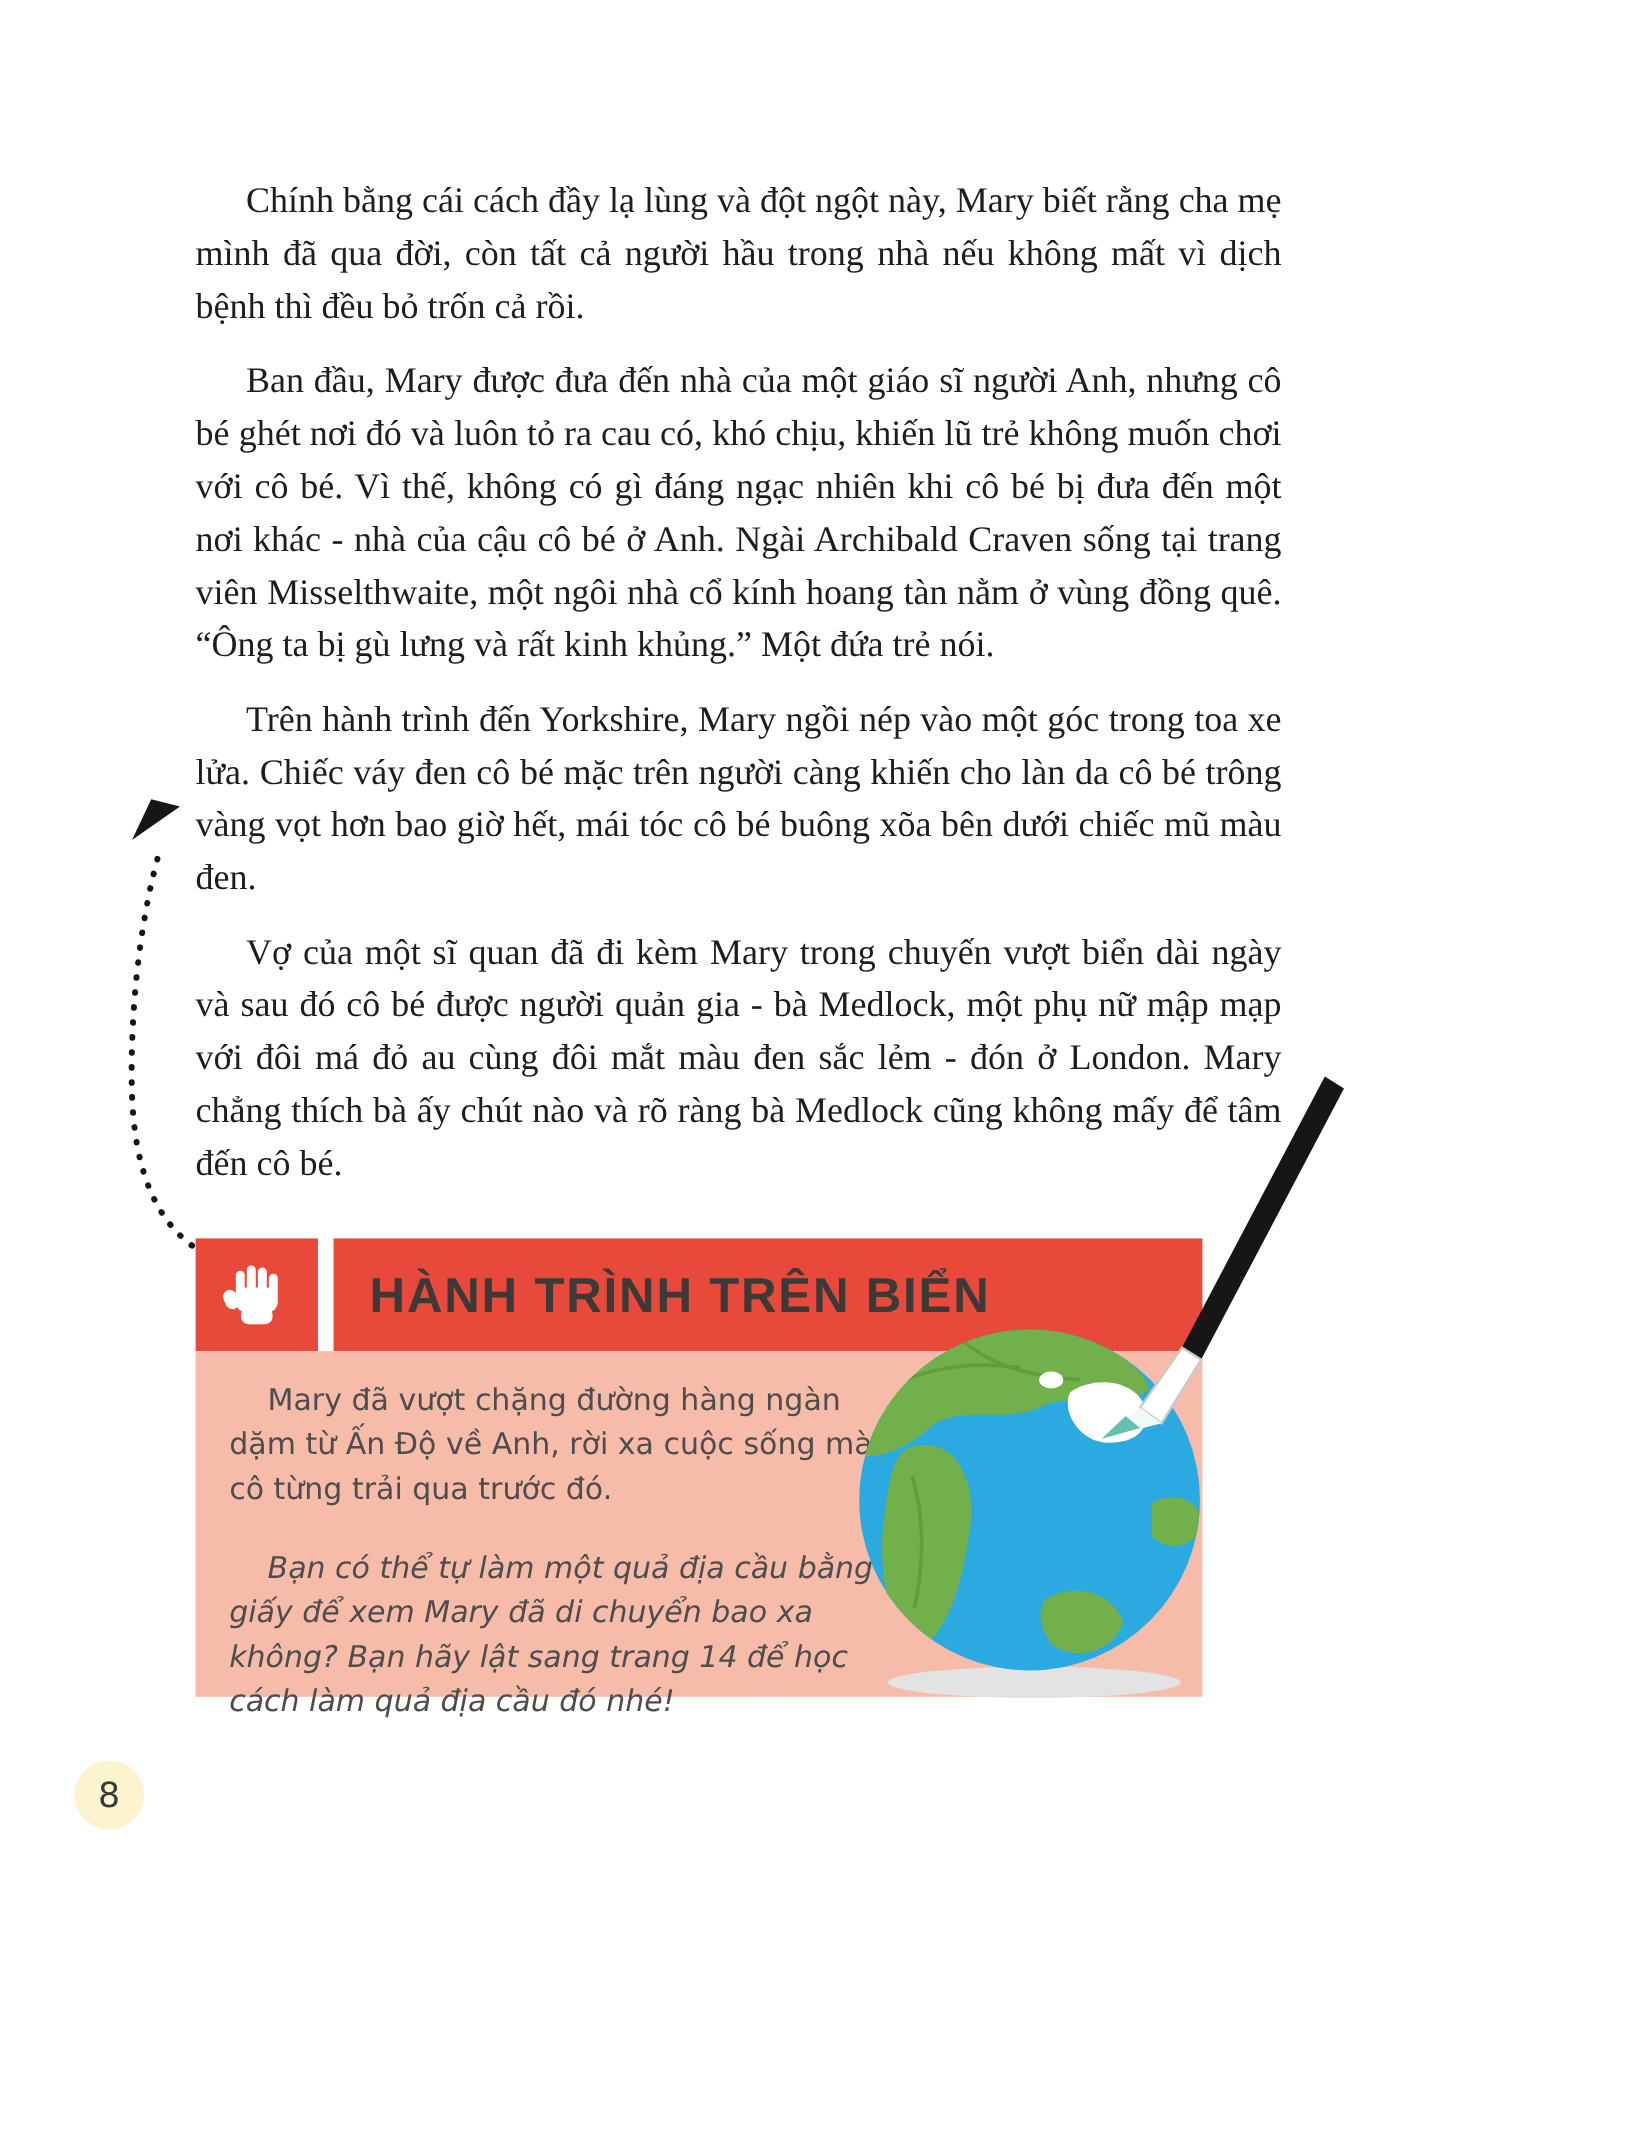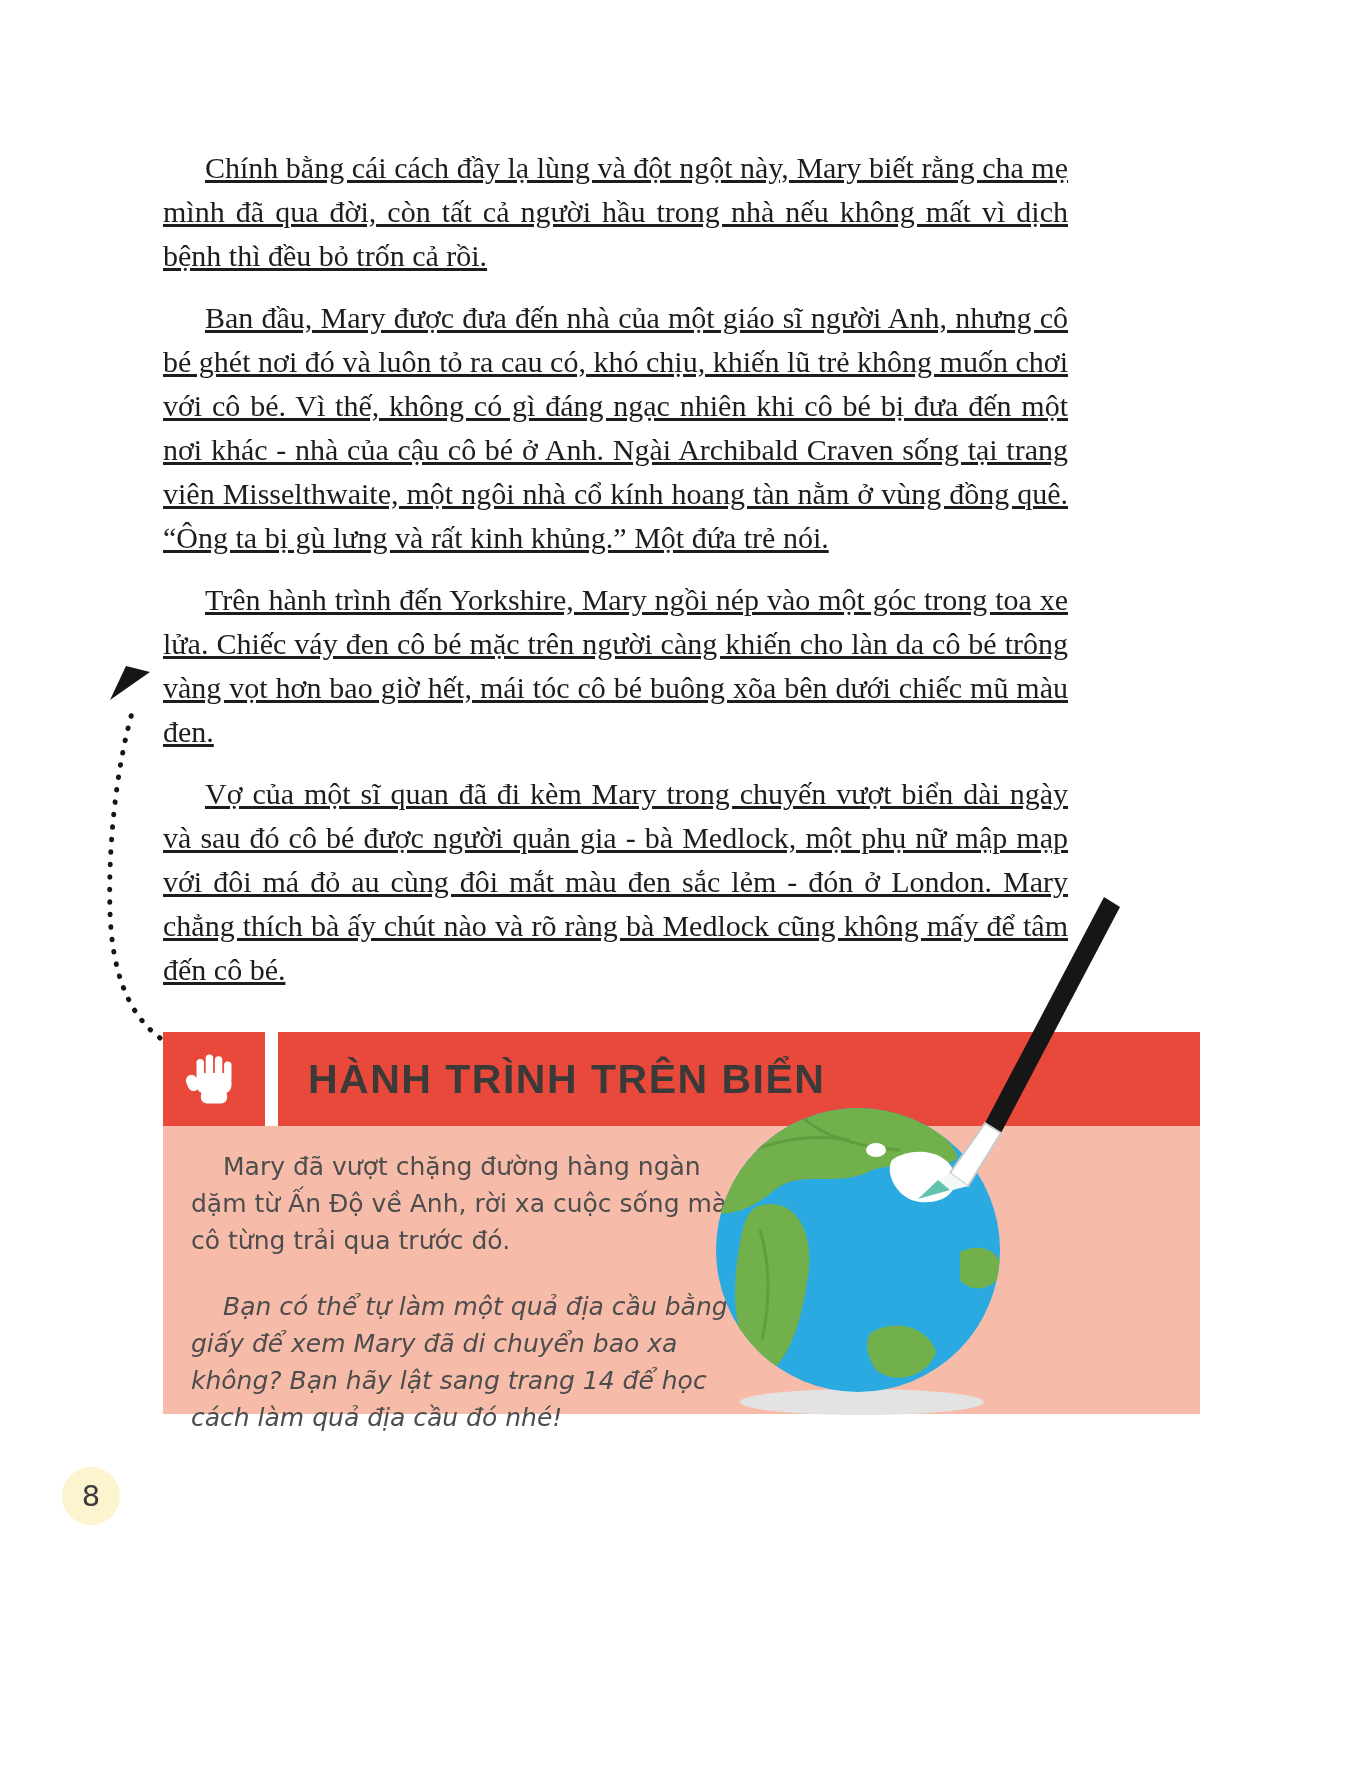--- a/index.html
+++ b/index.html
@@ -14,23 +14,23 @@
     --ink:#1d1d1d;
   }
   *{margin:0;padding:0;box-sizing:border-box;}
   html,body{width:1363px;height:1780px;}
   body{background:#ffffff;position:relative;overflow:hidden;font-family:"Liberation Serif",serif;}
 
   .text-block{
     position:absolute;left:163px;top:146px;width:905px;
     font-size:30px;line-height:44px;color:var(--ink);text-align:justify;
   }
-  .text-block p{text-indent:42px;margin-bottom:18px;text-decoration:underline;}
+  .text-block p{text-indent:42px;margin-bottom:18px;}
 
-  .callout{position:absolute;left:163px;top:1032px;width:1037px;}
+  .callout{position:absolute;left:163px;top:1032px;width:839px;}
   .callout-header{display:flex;height:94px;}
   .hand-box{width:102px;background:var(--header-red);display:flex;align-items:center;justify-content:center;flex:0 0 auto;}
   .header-gap{width:13px;background:#ffffff;flex:0 0 auto;}
   .header-bar{flex:1;background:var(--header-red);display:flex;align-items:center;padding-left:30px;}
   .callout-title{
     font-family:"Liberation Sans",sans-serif;font-weight:bold;
     font-size:41px;letter-spacing:1.5px;color:var(--title-text);
   }
   .callout-body{height:288px;background:var(--body-pink);position:relative;}
   .callout-text{

